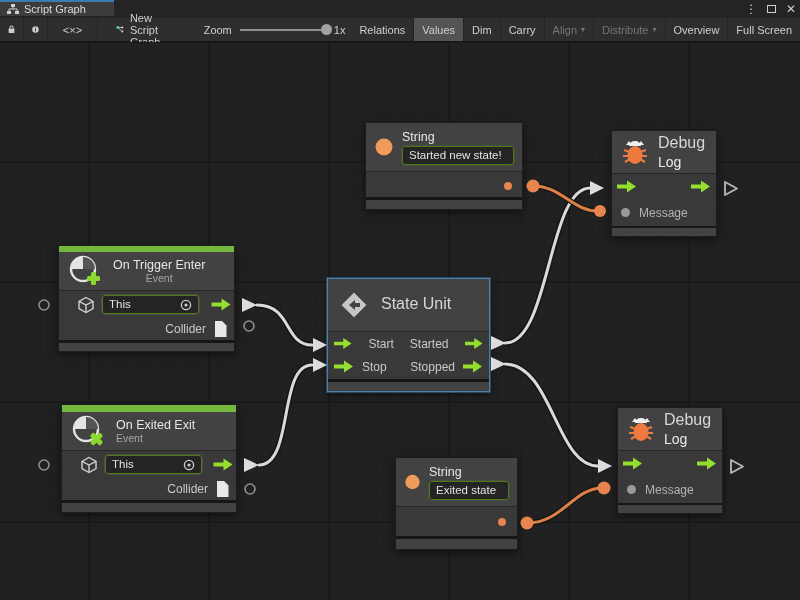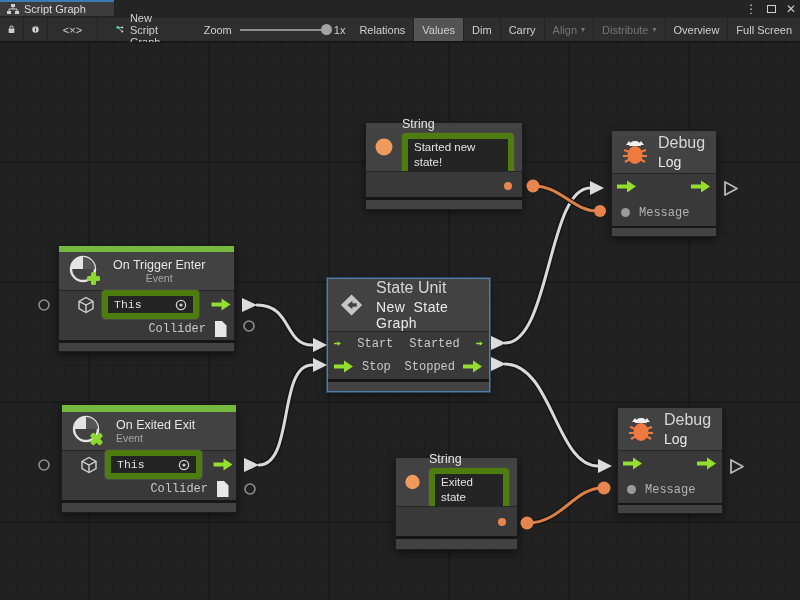--- a/index.html
+++ b/index.html
@@ -53,23 +53,23 @@
   .node-title { color:#e6e6e6; font-size:12.5px; }
   .node-title-big { color:#eaeaea; font-size:14px; }
   .node-subtitle { color:#a6a6a6; font-size:10.5px; }
   .node-subtle-top { color:#d6d6d6; font-size:16px; margin-bottom:2px; }
   .hdr-div { height:1px; background:#262626; }
   .node-body { background:#393939; flex:1; position:relative; }
   .foot-div { height:3px; background:#161616; }
   .node-footer { background:#424242; }
   .green-strip { height:7px; background:#74b83e; }
 
-  .valuebox { background:#242424; border:6px solid #4d7c0f; outline:1px solid #4a4a4a; border-radius:3px;
+  .valuebox { background:#242424; border:1px solid #4d7c0f; outline:1px solid #4a4a4a; border-radius:3px;
               color:#e2e2e2; font-size:11.5px; padding:1px 6px; line-height:15px; }
-  .row { display:flex; align-items:center;font-family:Liberation Mono, monospace; }
+  .row { display:flex; align-items:center; }
   .port-label { color:#c9c9c9; font-size:12px; }
   .dim-label { color:#b3b3b3; font-size:12px; }
   .gray-dot { width:9px; height:9px; border-radius:50%; background:#9a9a9a; }
 
   svg { display:block; }
   #overlay { position:absolute; top:0; left:0; width:800px; height:558px; pointer-events:none; }
 </style>
 </head>
 <body>
 
@@ -253,21 +253,20 @@
 
     <div class="node selected" style="left:327px; top:236px; width:163px; height:114px;">
       <div class="node-header" style="height:52px; gap:9px;">
         <svg width="36" height="36" viewBox="0 0 36 36">
           <rect x="8" y="8" width="20" height="20" rx="4" transform="rotate(45 18 18)" fill="#c6c6c6"></rect>
           <path d="M18 4 L4 18 M18 4 L32 18 M4 18 L18 32 M32 18 L18 32" stroke="#424242" stroke-width="2.4"></path>
           <path d="M13 18 L19 13 V16 H24 V20 H19 V23 Z" fill="#424242"></path>
         </svg>
         <div class="hdr-texts">
           <span class="node-subtle-top">State Unit</span>
-          <span class="node-title-big" style="word-spacing:4px; letter-spacing:0.4px;">New State Graph</span>
         </div>
       </div>
       <div class="hdr-div"></div>
       <div class="node-body">
         <div class="row" style="height:23px; padding:0 6px; gap:16px;">
           <svg width="20" height="13" viewBox="0 0 20 13">
               <polygon points="0,4.5 10,4.5 10,0.5 19,6.5 10,12.5 10,8.5 0,8.5" fill="#94df2e"></polygon>
             </svg>
           <span class="port-label">Start</span>
           <span class="port-label" style="margin-left:auto;">Started</span>

